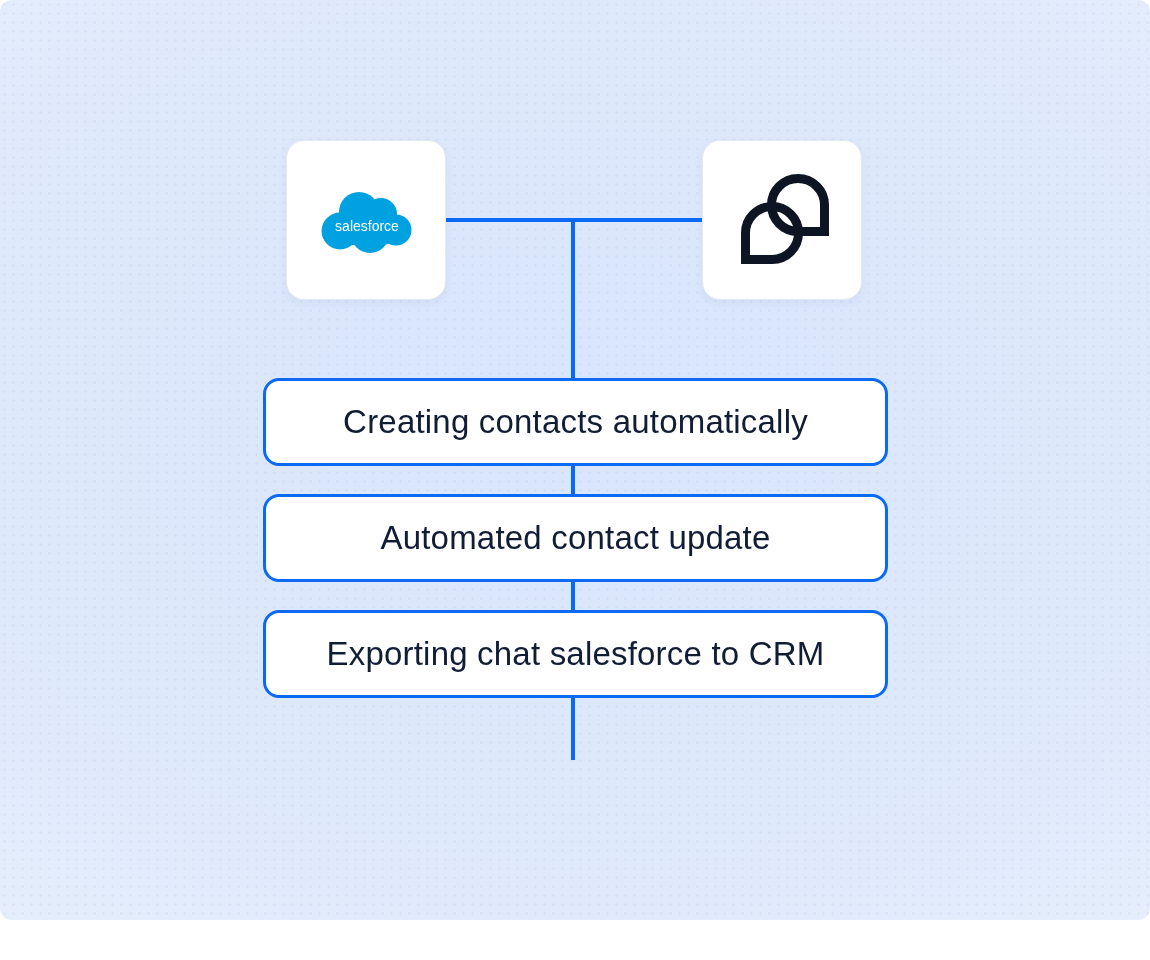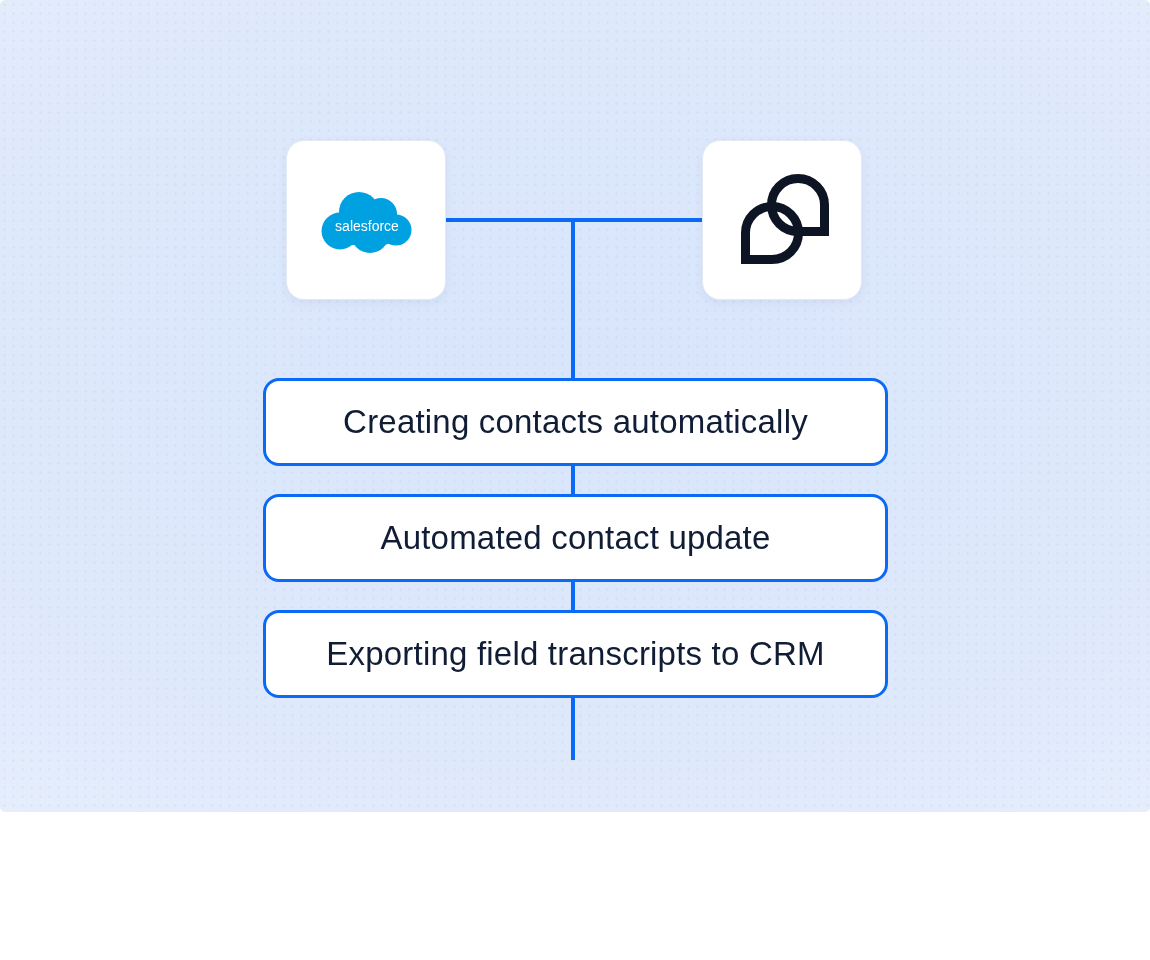--- a/index.html
+++ b/index.html
@@ -7,22 +7,22 @@
     padding: 0;
     width: 1150px;
     height: 960px;
     background: #ffffff;
     font-family: "Liberation Sans", sans-serif;
     overflow: hidden;
   }
   .canvas {
     position: relative;
     width: 1150px;
-    height: 812px;
-    border-radius: 5px;
+    height: 920px;
+    border-radius: 12px;
     background-image:
       radial-gradient(rgba(140, 165, 215, 0.13) 1.3px, transparent 1.3px),
       radial-gradient(ellipse 130% 110% at 50% 46%, var(--background-center, #D8E5FB) 0%, #DFE9FB 45%, #EBF2FC 78%, var(--background-edge, #EFF4FD) 100%);
     background-size: 9px 9px, 100% 100%;
     overflow: hidden;
   }
 
   
   .h-line {
     position: absolute;
@@ -137,16 +137,16 @@
     </div>
   </div>
 
   <div class="feature-box f2">
     <span class="feature-label">Automated contact update</span>
   </div>
   <div class="feature-box f1">
     <span class="feature-label">Creating contacts automatically</span>
   </div>
   <div class="feature-box f3">
-    <span class="feature-label">Exporting field transcripts to CRM</span>
+    <span class="feature-label">Exporting chat salesforce to CRM</span>
   </div>
 
 </div>
 
 </body></html>

